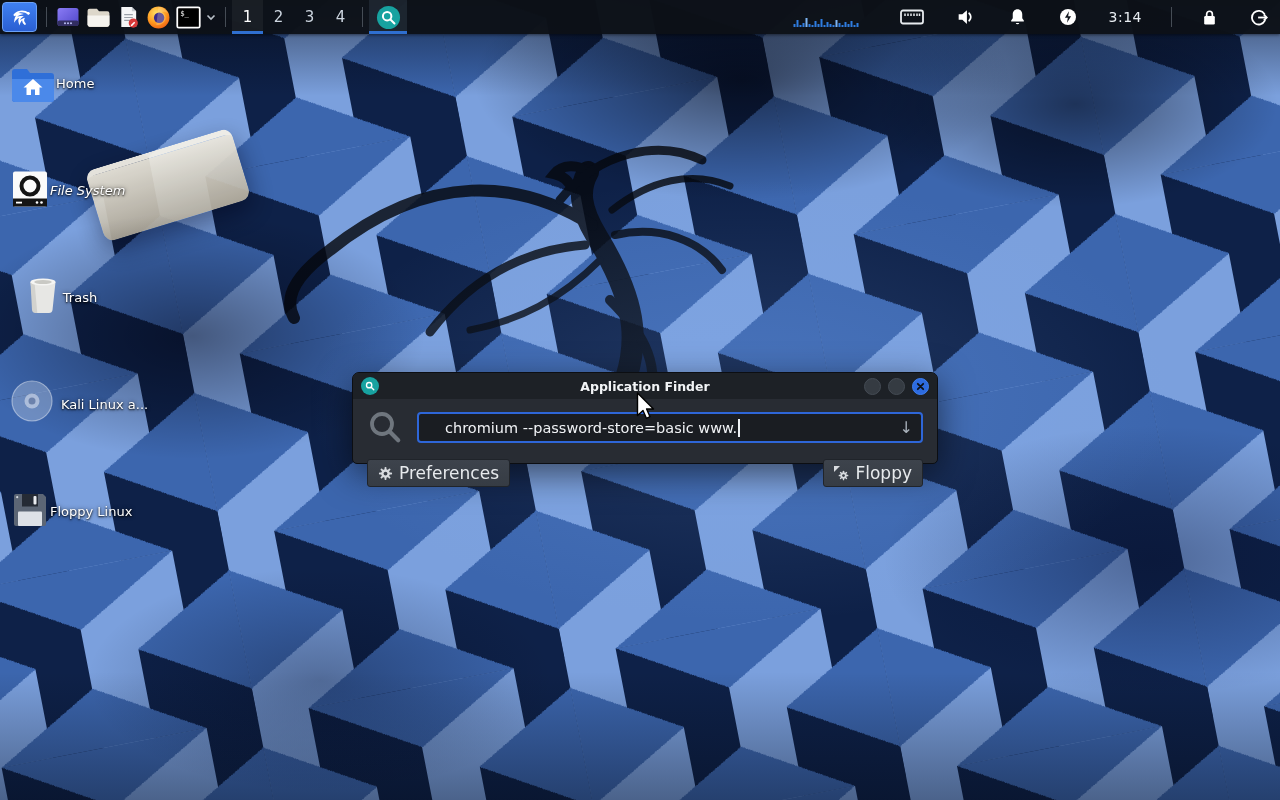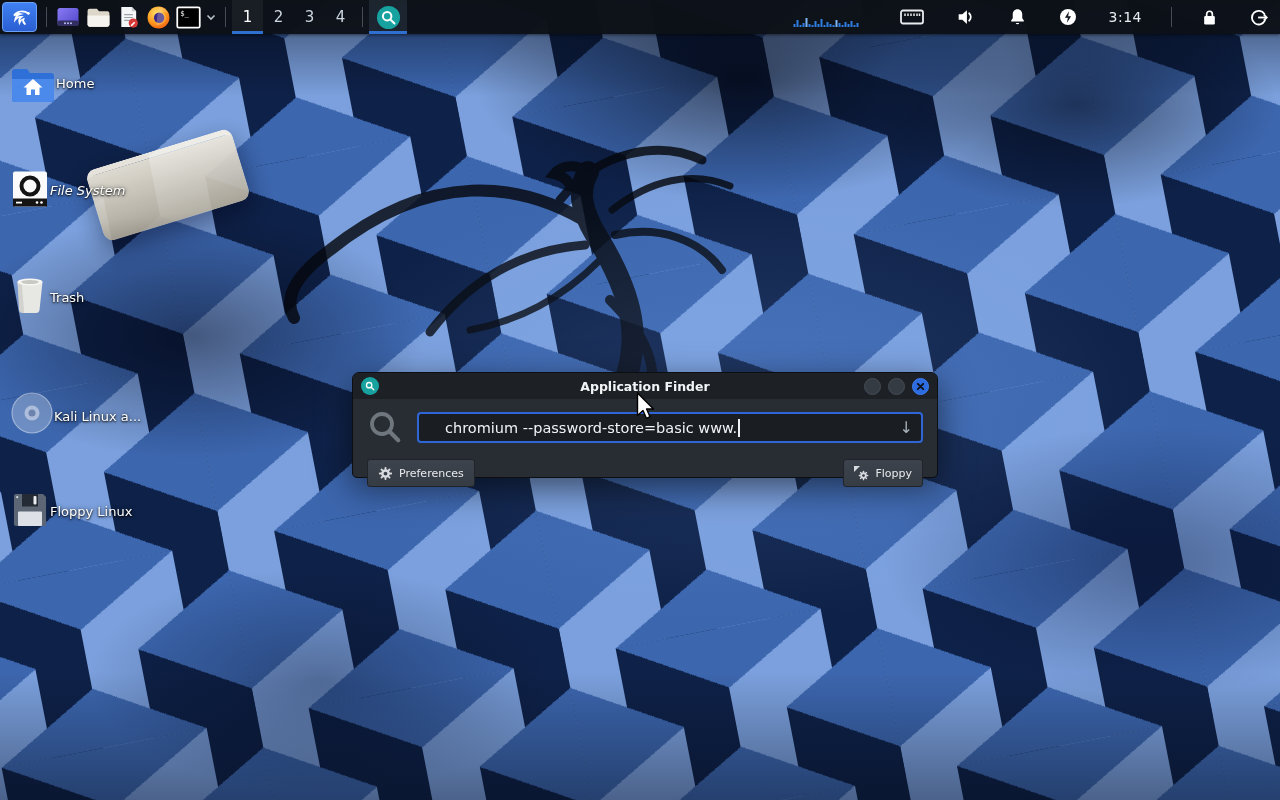--- a/index.html
+++ b/index.html
@@ -60,21 +60,21 @@
   .p-icon{ display:flex; align-items:center; justify-content:center; }
 
   
   .dicon{ position:absolute; left:10px; width:100px; display:flex; flex-direction:row;
     align-items:center; z-index:10; }
   .dicon .ic{ height:46px; display:flex; align-items:flex-end; justify-content:center; }
   .dicon .lbl{ margin-top:9px; color:#fff; font-size:13px; text-align:center;
     text-shadow:0 1px 2px rgba(0,0,0,.95), 0 0 4px rgba(0,0,0,.6); white-space:nowrap; }
 
   
-  .finder{ position:absolute; left:352px; top:372px; width:586px; height:106px;
+  .finder{ position:absolute; left:352px; top:372px; width:586px; height:92px;
     background:#282c33; border:1px solid #0c0e12; border-radius:7px 7px 5px 5px;
     box-shadow:0 10px 34px rgba(0,0,0,.55); z-index:60; }
   .f-titlebar{ height:26px; background:#1d2126; border-radius:6px 6px 0 0;
     display:flex; align-items:center; padding:0 8px; position:relative; }
   .f-appicon{ width:18px; height:18px; border-radius:50%; background:#17a2a0;
     display:flex; align-items:center; justify-content:center; flex:none; }
   .f-title{ position:absolute; left:0; right:0; text-align:center; color:#f2f4f6;
     font-size:12.5px; font-weight:bold; pointer-events:none; }
   .f-winbtns{ margin-left:auto; display:flex; gap:7px; }
   .wbtn{ width:17px; height:17px; border-radius:50%; background:#353b42; border:1px solid #444b54;
@@ -82,21 +82,21 @@
   .wbtn.close{ background:#2d6be0; border-color:#3d7ff0; }
   .f-body{ padding:10px 14px 12px; }
   .f-row1{ display:flex; align-items:center; gap:13px; }
   .f-input{ flex:1; height:31px; background:#1a1d22; border:2px solid #2e66d8; border-radius:4px;
     display:flex; align-items:center; padding:0 28px 0 26px; position:relative; }
   .f-query{ color:#f0f2f5; font-size:14.5px; white-space:pre; }
   .caret{ width:1.5px; height:18px; background:#eef1f4; margin-left:1px; }
   .f-drop{ position:absolute; right:8px; top:3px; color:#a9b1bb; font-size:16px; line-height:22px; }
   .f-row2{ display:flex; justify-content:space-between; margin-top:13px; padding:0 0; }
   .fbtn{ height:28px; background:linear-gradient(180deg,#3d434c,#363c44); border:1px solid #20242a;
-    border-radius:3px; color:#e7eaed; font-size:11px; display:flex; align-items:center;
+    border-radius:3px; color:#e7eaed; font-size:17px; display:flex; align-items:center;
     gap:6px; padding:0 10px; font-family:"DejaVu Sans", sans-serif; }
   .launch-ic{ position:relative; width:15px; height:15px; }
   .launch-ic .arr{ position:absolute; left:0; top:0; width:0; height:0;
     border-top:6px solid #d8dbdf; border-right:6px solid transparent; }
   .launch-ic svg{ position:absolute; right:0; bottom:0; }
 
   .cursor{ position:absolute; left:636px; top:392px; z-index:100; }
 </style>
 </head>
 <body>
@@ -302,33 +302,33 @@
     <circle cx="20" cy="17" r="8.5" fill="none" stroke="#141414" stroke-width="4"></circle>
     <rect x="3" y="29.5" width="34" height="8" fill="#141414"></rect>
     <circle cx="31.5" cy="33.5" r="1.3" fill="#fff"></circle>
         <circle cx="27" cy="33.5" r="1.3" fill="#fff"></circle>
     <rect x="6" y="32.7" width="6" height="1.8" fill="#fff"></rect>
   </svg>
     </div>
   <div class="lbl">File System</div>
 </div>
 
-<div class="dicon" style="top:270px;">
+<div class="dicon" style="top:270px;justify-content:center;">
   <div class="ic">
       <svg width="40" height="42" viewBox="0 0 40 42">
     <path d="M7.5 8h25l-3 28a3.5 3.5 0 0 1-3.5 3h-12a3.5 3.5 0 0 1-3.5-3z" fill="#e7e7e4"></path>
     <path d="M7.5 8h4l2.8 31h-1.8a3.5 3.5 0 0 1-3.5-3z" fill="#d2d2ce"></path>
     <ellipse cx="20" cy="8" rx="12.5" ry="3.4" fill="#f5f5f3"></ellipse>
     <ellipse cx="20" cy="8" rx="8.8" ry="2.1" fill="#c9c9c4"></ellipse>
   </svg>
     </div>
   <div class="lbl">Trash</div>
 </div>
 
-<div class="dicon" style="top:389px;">
+<div class="dicon" style="top:377px;gap:7px;">
   <div class="ic">
       <svg width="44" height="44" viewBox="0 0 44 44" opacity="0.8">
     <circle cx="22" cy="22" r="20" fill="rgba(200,212,232,.45)"></circle>
     <circle cx="22" cy="22" r="20" fill="none" stroke="rgba(255,255,255,.55)" stroke-width="1.2"></circle>
     <circle cx="22" cy="22" r="7.5" fill="rgba(255,255,255,.6)"></circle>
     <circle cx="22" cy="22" r="3.5" fill="rgba(95,115,155,.75)"></circle>
   </svg>
     </div>
   <div class="lbl">Kali Linux a...</div>
 </div>

